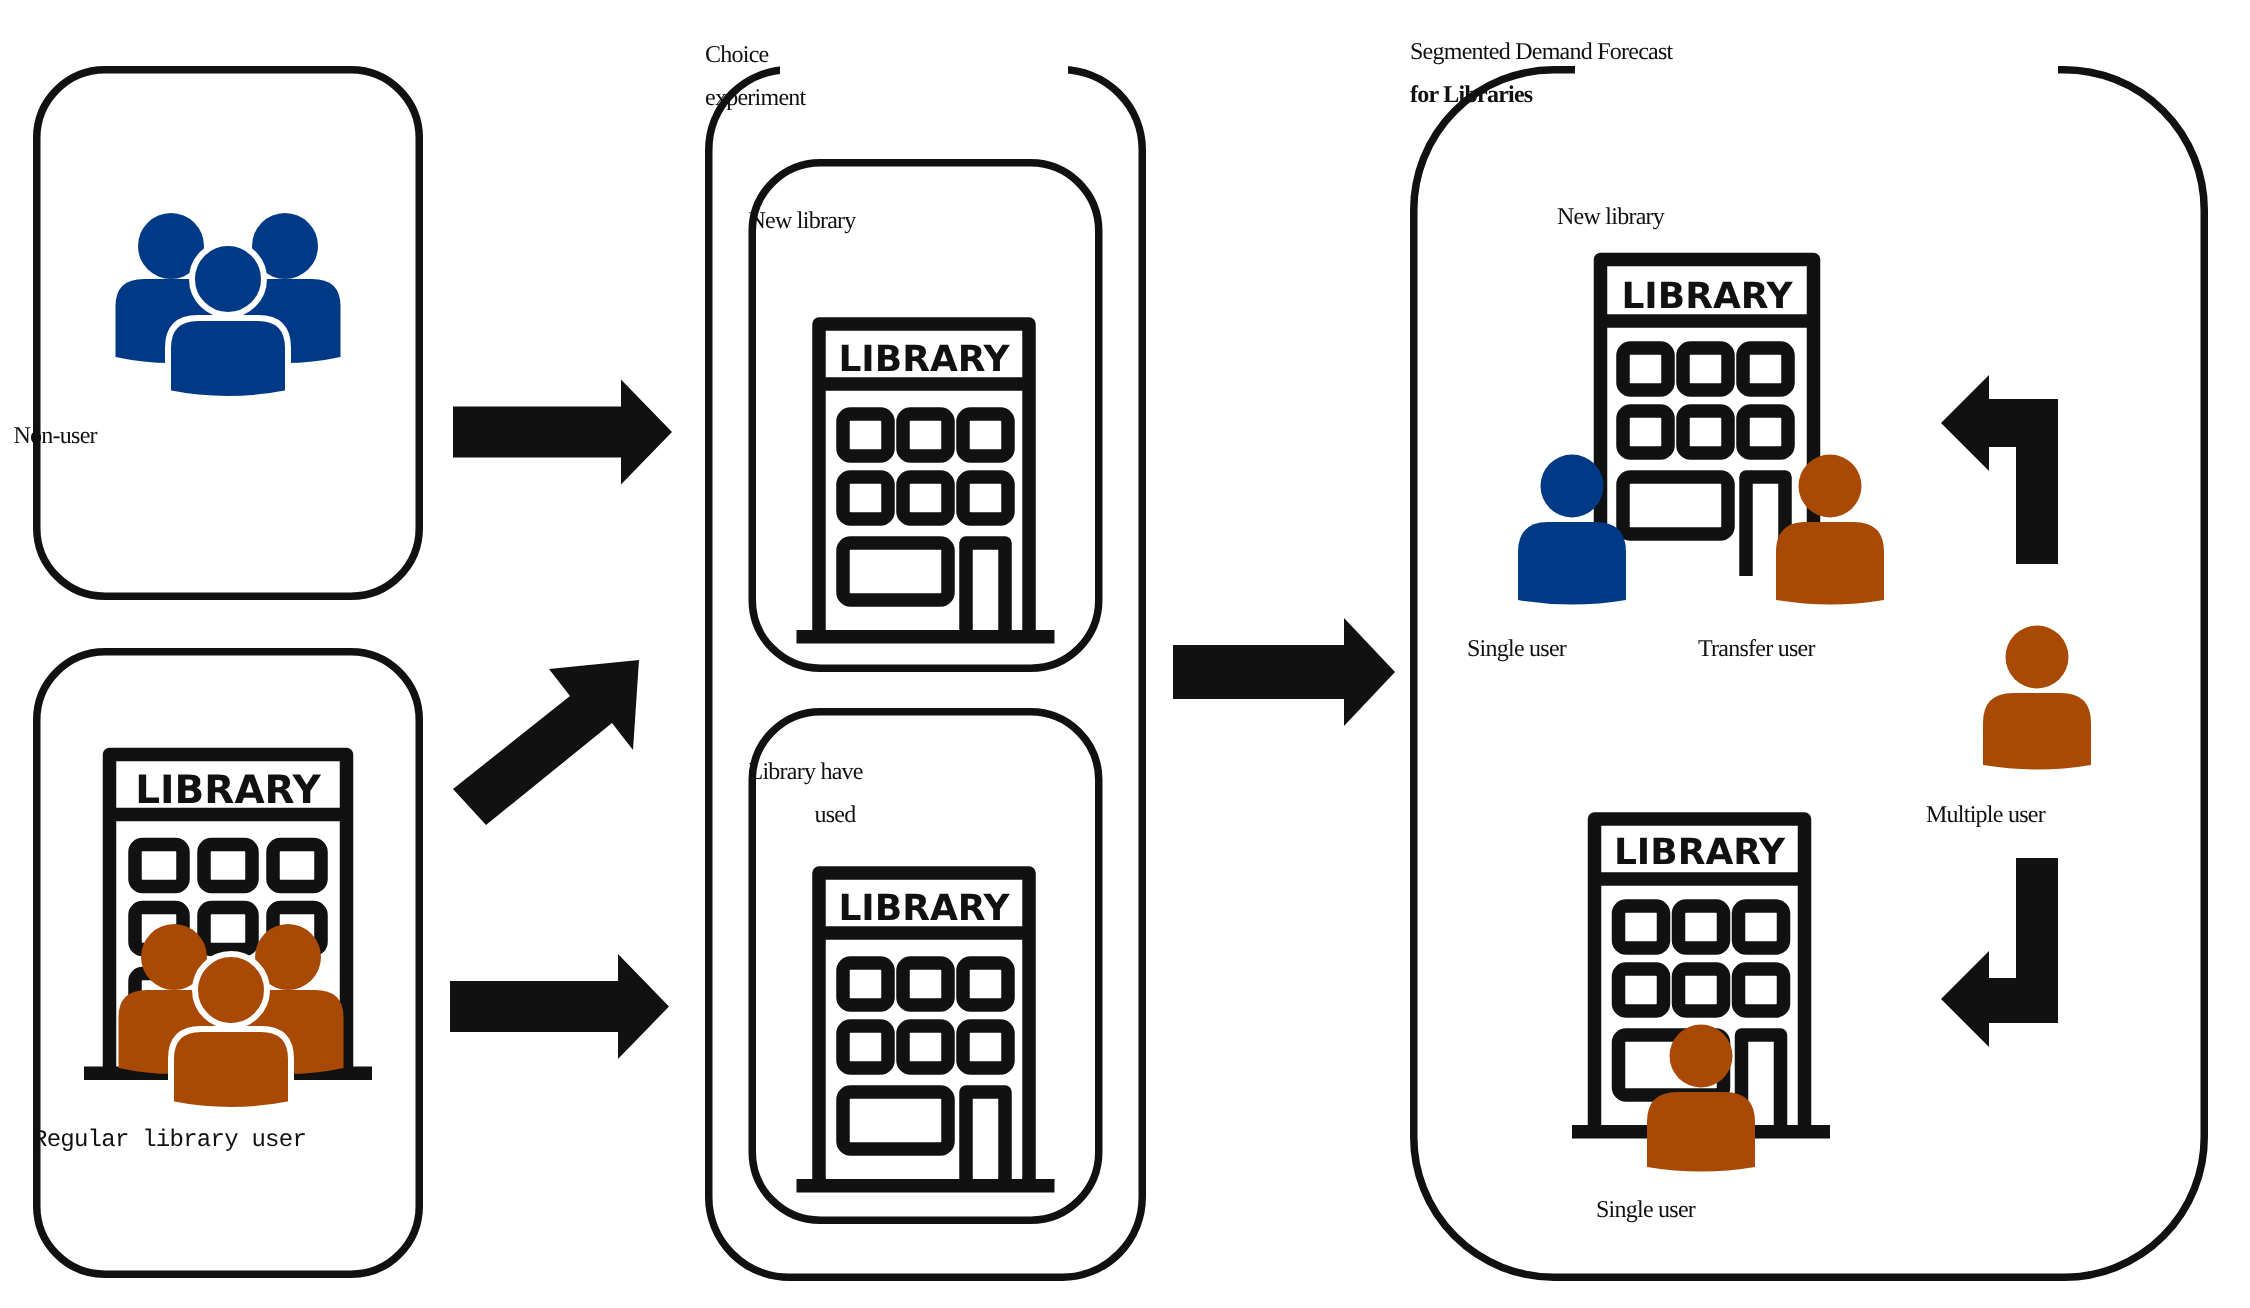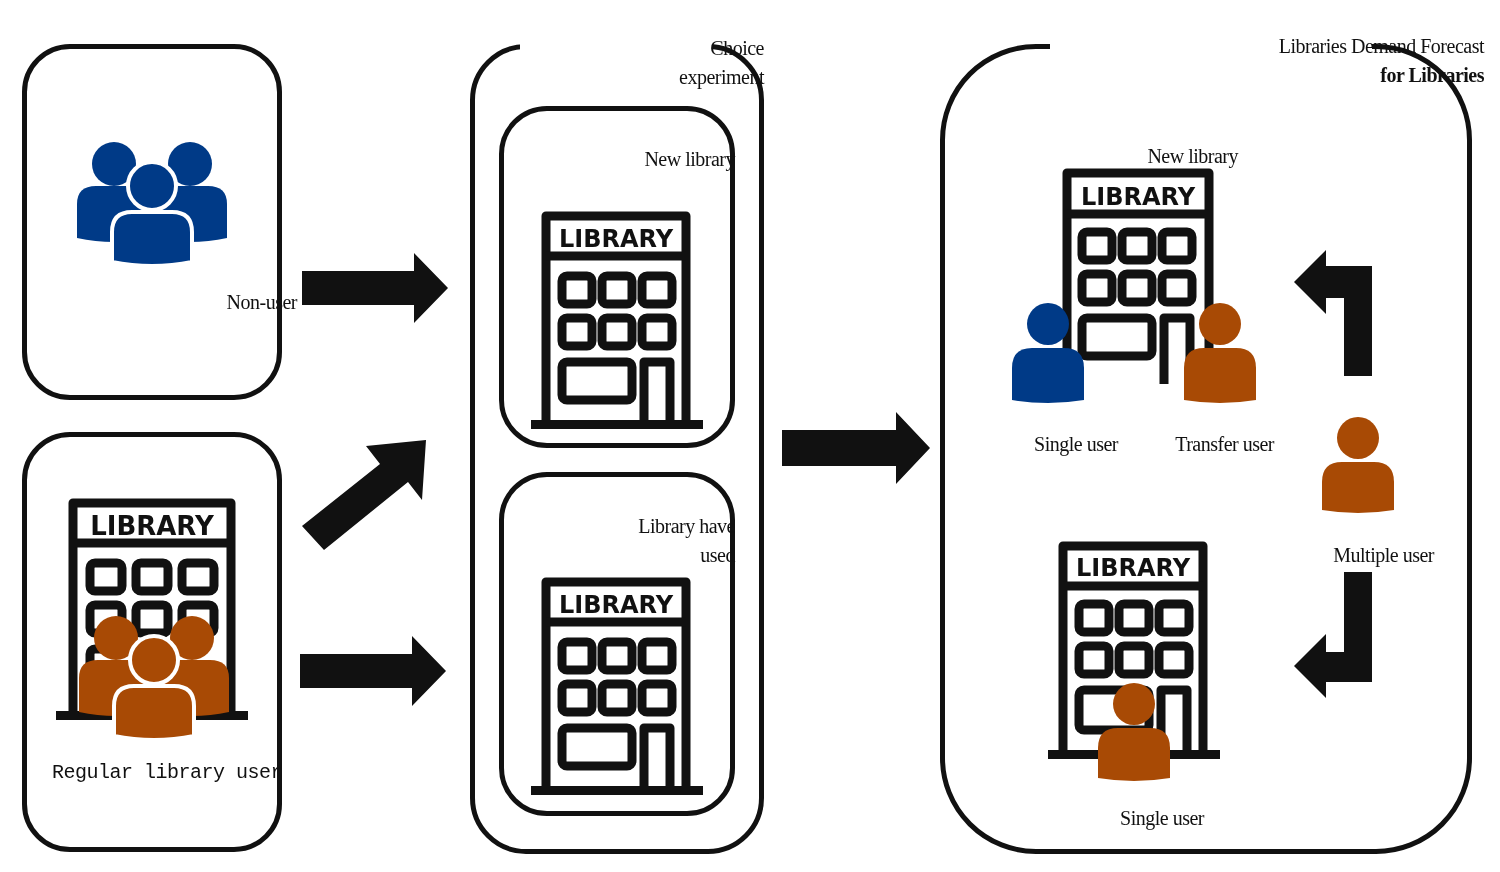--- a/index.html
+++ b/index.html
@@ -1,18 +1,18 @@
 <!DOCTYPE html>
 <html><head>
 <meta charset="utf-8">
 <style>
   html,body{margin:0;padding:0;background:#ffffff;}
   body{width:1500px;height:872px;position:relative;overflow:hidden;font-family:"Liberation Serif","DejaVu Serif",serif;color:#111;}
   .box{position:absolute;border:5px solid #111;border-radius:48px;box-sizing:border-box;background:#fff;}
-  .lbl{position:absolute;font-size:20px;text-align:right;line-height:29px;letter-spacing:-0.5px;white-space:nowrap;margin-top:12px;}
+  .lbl{position:absolute;font-size:16px;text-align:left;line-height:29px;letter-spacing:-0.5px;white-space:nowrap;}
   .gap{position:absolute;background:#fff;}
   svg{position:absolute;overflow:visible;}
 </style>
 </head>
 <body>
 
 <div class="box" style="left:22px;top:44px;width:260px;height:356px;">
 </div>
 <svg style="left:74px;top:140px;" width="156" height="126" viewBox="0 0 156 126">
   <g fill="#003a87">
@@ -88,21 +88,21 @@
     <rect x="111" y="108" width="30" height="28" rx="5"></rect>
     <rect x="31" y="152" width="70" height="38" rx="5"></rect>
     <path d="M113 214 V152 H139 V214"></path>
   </g>
   <rect x="0" y="210" width="172" height="9" fill="#111"></rect>
   <text x="85" y="37" text-anchor="middle" font-family="DejaVu Sans, sans-serif" font-weight="bold" font-size="24" fill="#111">LIBRARY</text>
 </svg>
 
 <div class="box" style="left:499px;top:472px;width:236px;height:344px;"></div>
 <div class="lbl" style="left:499px;top:500px;width:236px;">Library have</div>
-<div class="lbl" style="left:499px;top:529px;width:236px;">used</div>
+<div class="lbl" style="left:499px;top:529px;width:236px;padding-left:44px;">used</div>
 <svg style="left:531px;top:576px;" width="172" height="222" viewBox="0 0 172 222">
   <g fill="none" stroke="#111" stroke-width="9" stroke-linejoin="round">
     <path d="M15 214 V6 H155 V214"></path>
     <line x1="15" y1="46" x2="155" y2="46"></line>
     <rect x="31" y="66" width="30" height="28" rx="5"></rect>
     <rect x="71" y="66" width="30" height="28" rx="5"></rect>
     <rect x="111" y="66" width="30" height="28" rx="5"></rect>
     <rect x="31" y="108" width="30" height="28" rx="5"></rect>
     <rect x="71" y="108" width="30" height="28" rx="5"></rect>
     <rect x="111" y="108" width="30" height="28" rx="5"></rect>
@@ -112,21 +112,21 @@
   <rect x="0" y="210" width="172" height="9" fill="#111"></rect>
   <text x="85" y="37" text-anchor="middle" font-family="DejaVu Sans, sans-serif" font-weight="bold" font-size="24" fill="#111">LIBRARY</text>
 </svg>
 
 <svg style="left:782px;top:412px;" width="150" height="72" viewBox="0 0 150 72">
   <polygon points="0,18 114,18 114,0 148,36 114,72 114,54 0,54" fill="#111"></polygon>
 </svg>
 
 <div class="box" style="left:940px;top:44px;width:532px;height:810px;border-radius:96px;"></div>
 <div class="gap" style="left:1050px;top:36px;width:322px;height:16px;"></div>
-<div class="lbl" style="left:940px;top:20px;width:544px;">Libraries Demand Forecast</div>
+<div class="lbl" style="left:940px;top:20px;width:544px;">Segmented Demand Forecast</div>
 <div class="lbl" style="left:940px;top:49px;width:544px;font-weight:bold;">for Libraries</div>
 
 <div class="lbl" style="left:1038px;top:130px;width:200px;">New library</div>
 <svg style="left:1062px;top:168px;" width="152" height="220" viewBox="0 0 152 220">
   <g fill="none" stroke="#111" stroke-width="9" stroke-linejoin="round">
     <path d="M5 216 V5 H147 V216"></path>
     <line x1="5" y1="46" x2="147" y2="46"></line>
     <rect x="20" y="64" width="30" height="28" rx="5"></rect>
     <rect x="60" y="64" width="30" height="28" rx="5"></rect>
     <rect x="100" y="64" width="30" height="28" rx="5"></rect>

